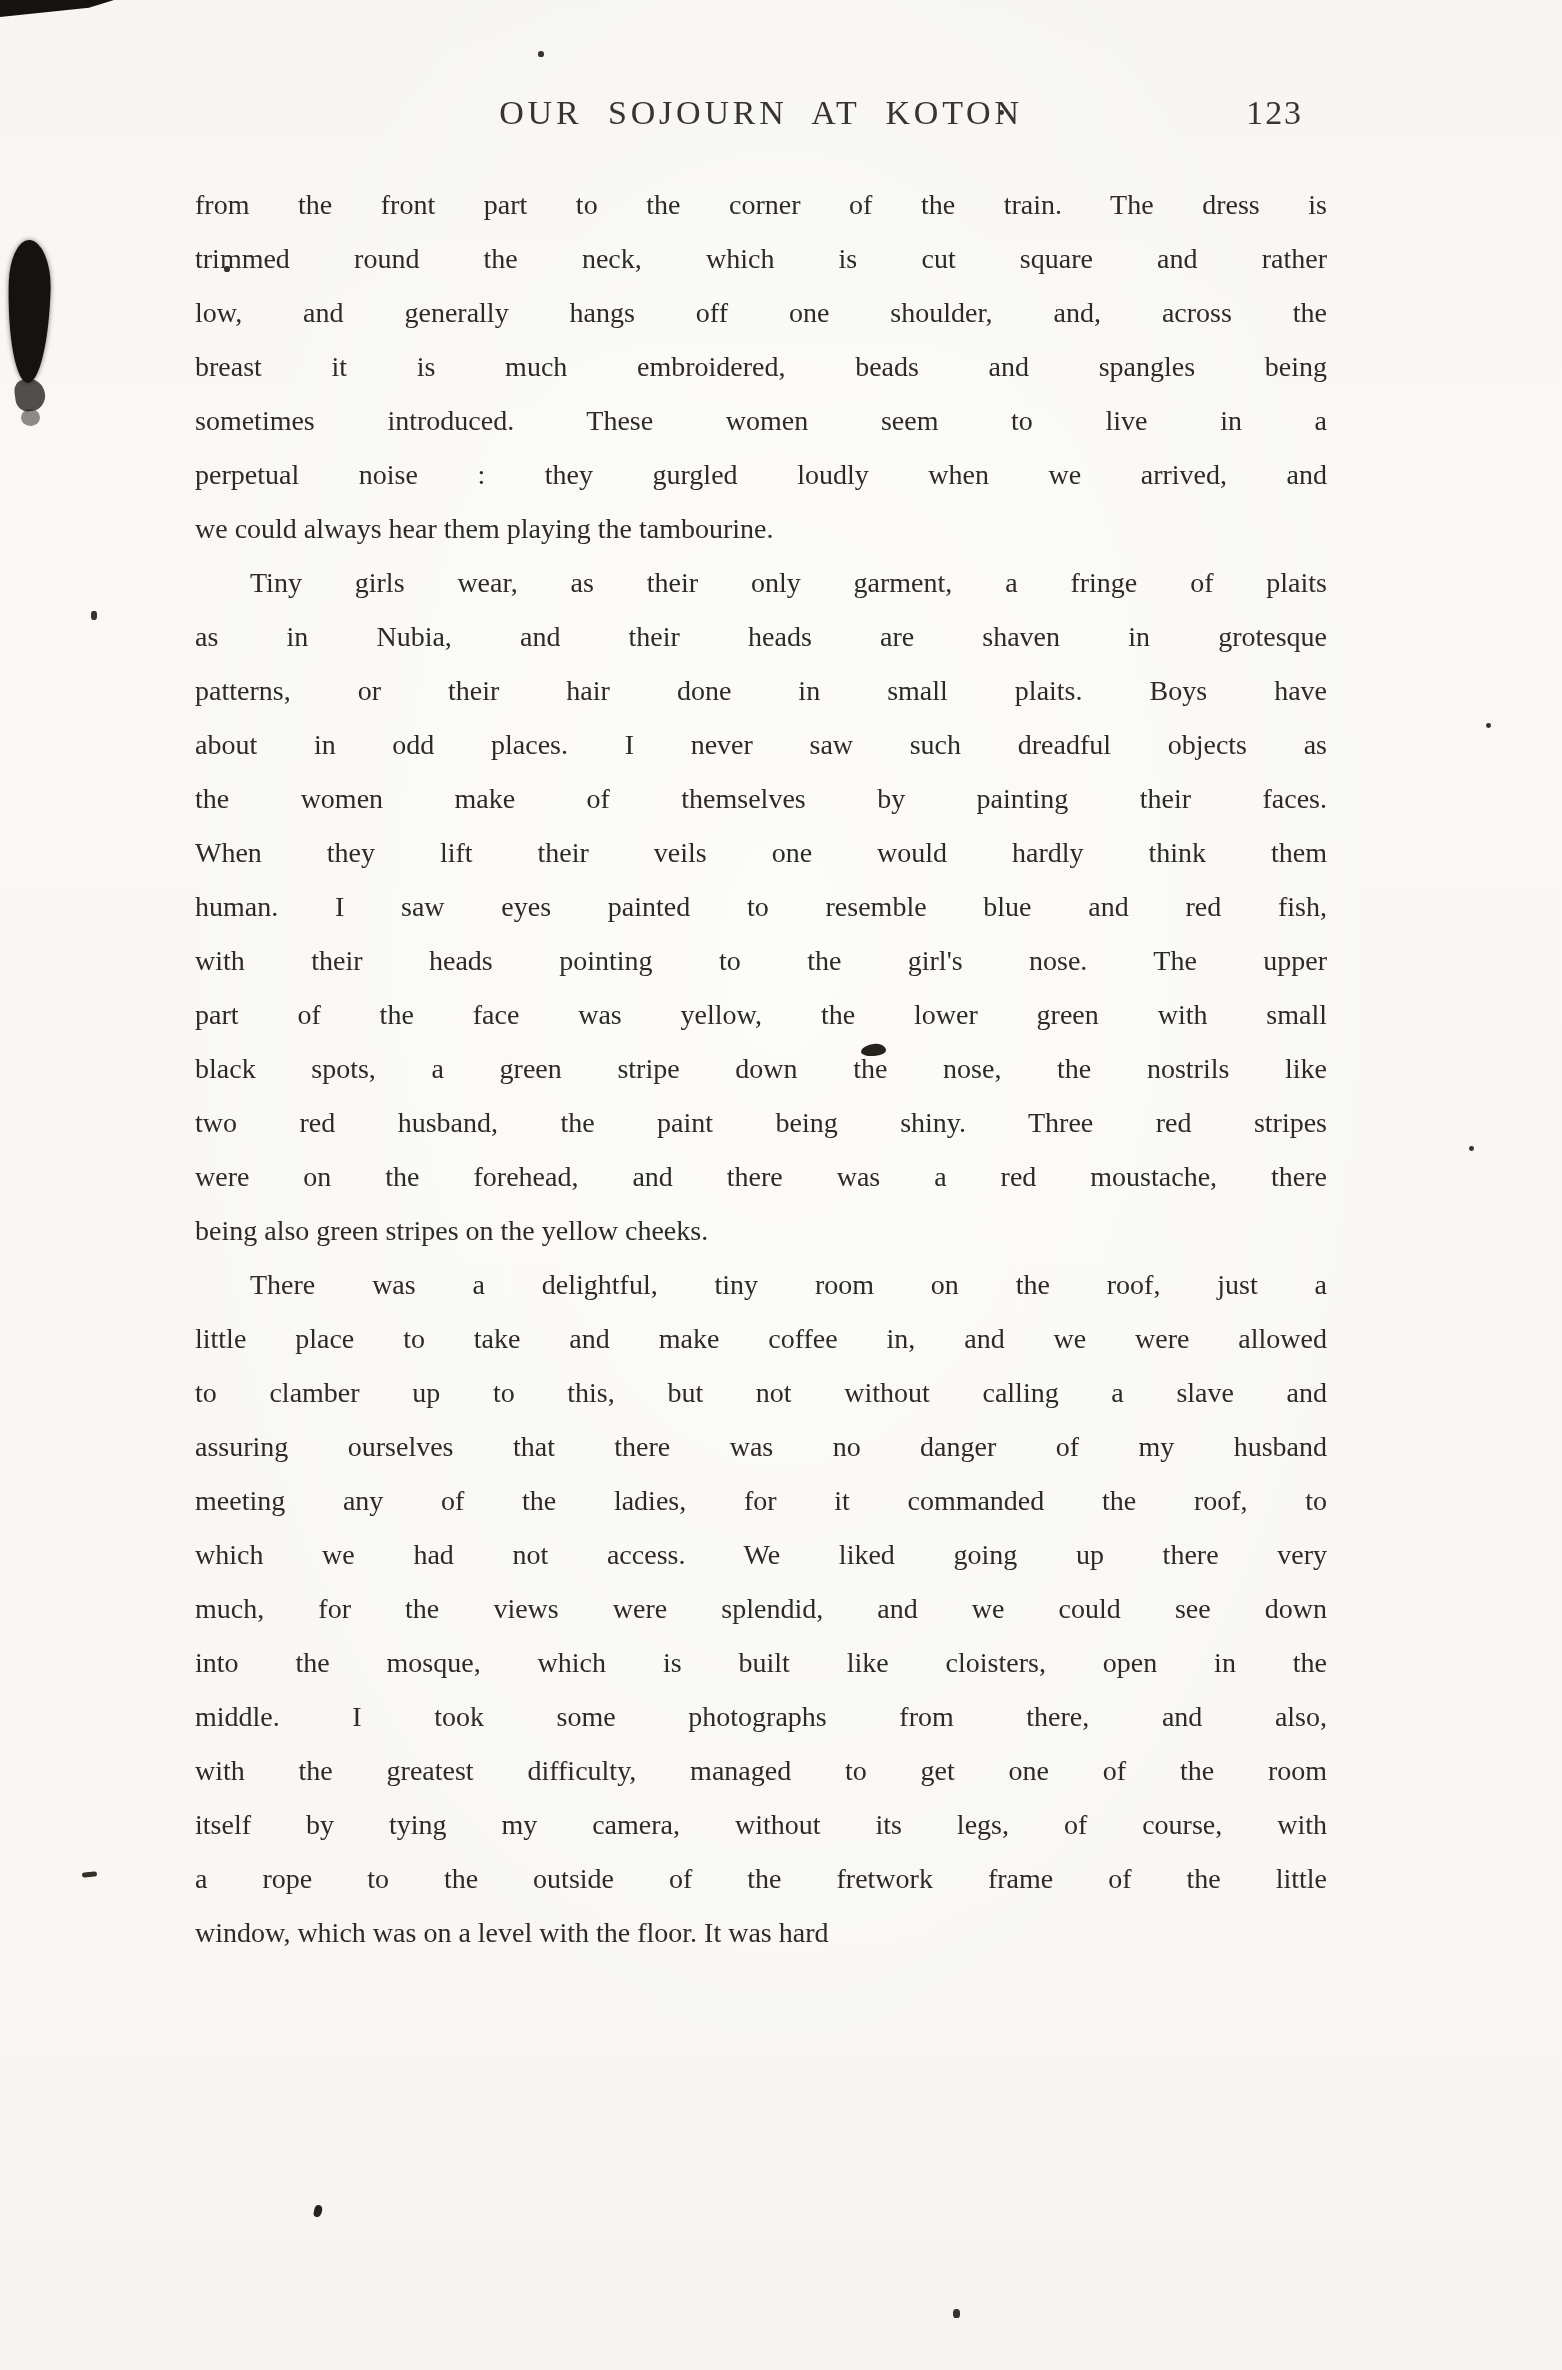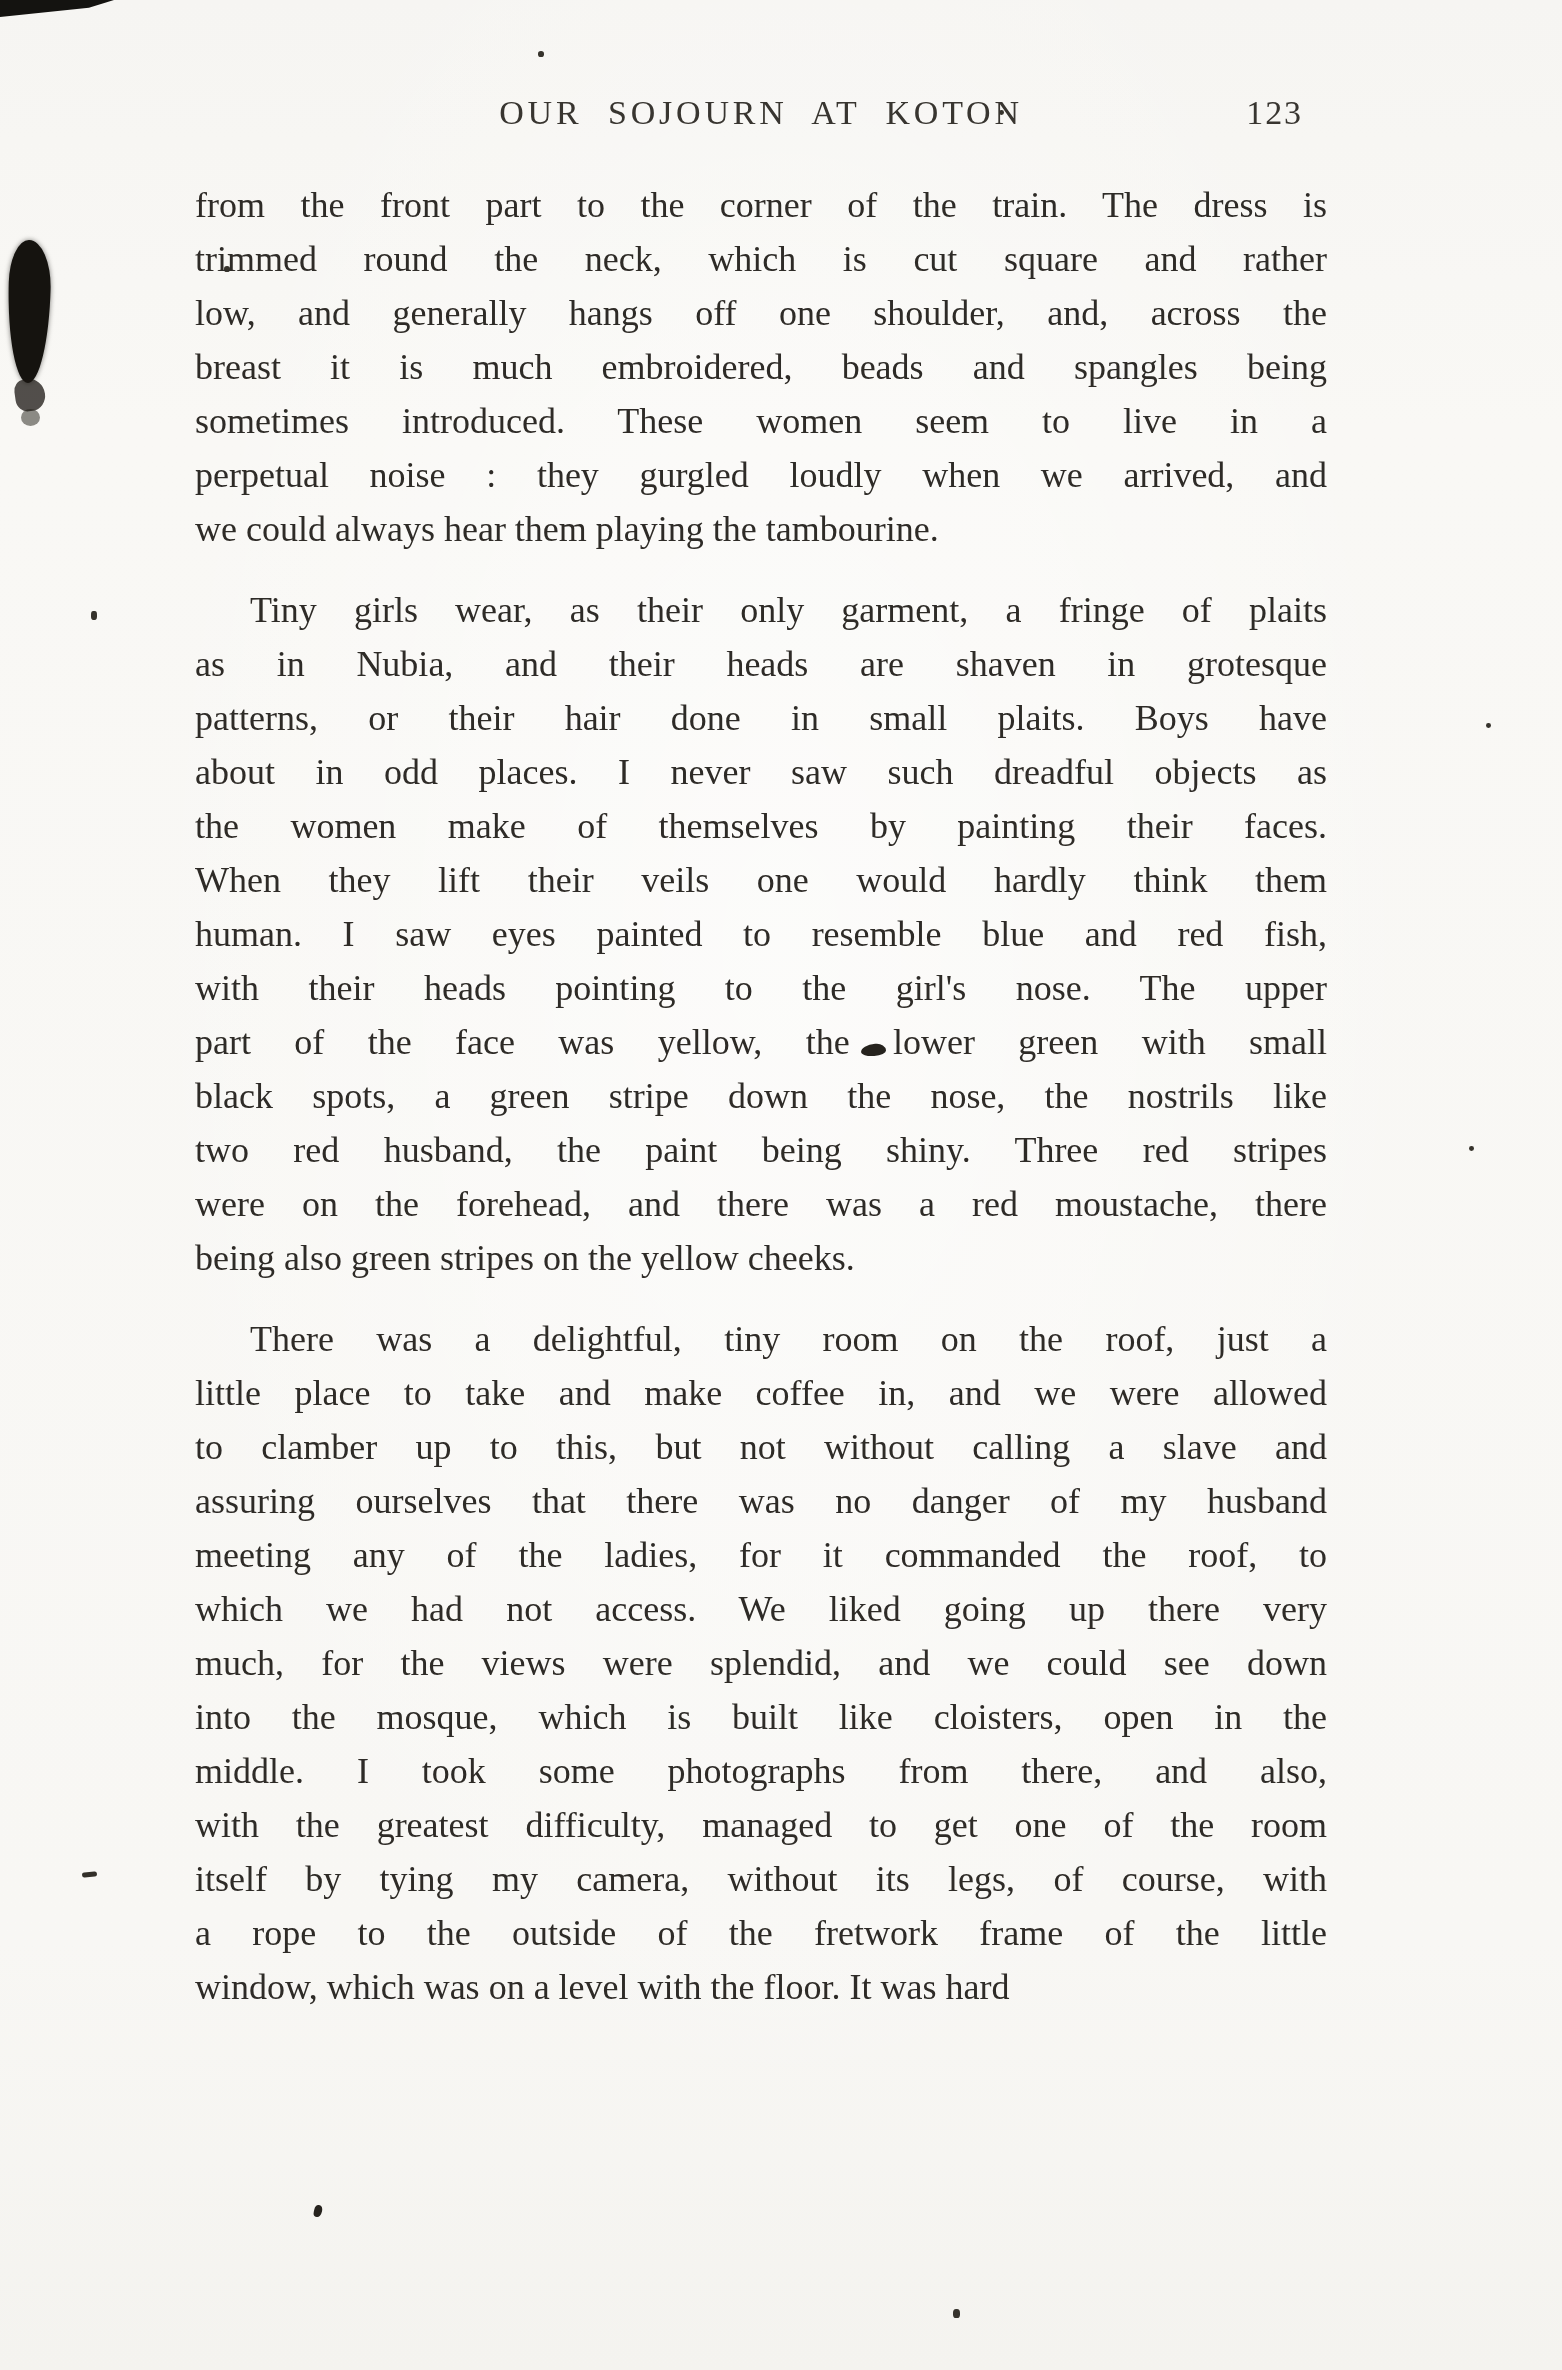--- a/index.html
+++ b/index.html
@@ -42,29 +42,29 @@
   .folio{
     position:absolute;
     top:0;
     right:24px;
     font-size:34px;
     letter-spacing:1.9px;
     color:#383530;
   }
   .paragraph{margin:0;}
   .line{
-    font-size:36px;
+    font-size:28px;
     line-height:54px;
     text-align:justify;
     text-align-last:justify;
     white-space:normal;
     color:var(--ink);
   }
   .line.last{text-align-last:left;}
-  .line.indent{text-indent:55px;margin-top:27px;}
+  .line.indent{text-indent:55px;}
 
   
   .artifact{position:absolute;pointer-events:none;}
   .corner-wedge{
     top:0;left:0;width:114px;height:17px;
     background:#141310;
     clip-path:polygon(0 0,100% 0,78% 45%,0 100%);
   }
   .ink-blob{
     top:240px;left:7.6px;width:42px;height:143px;

